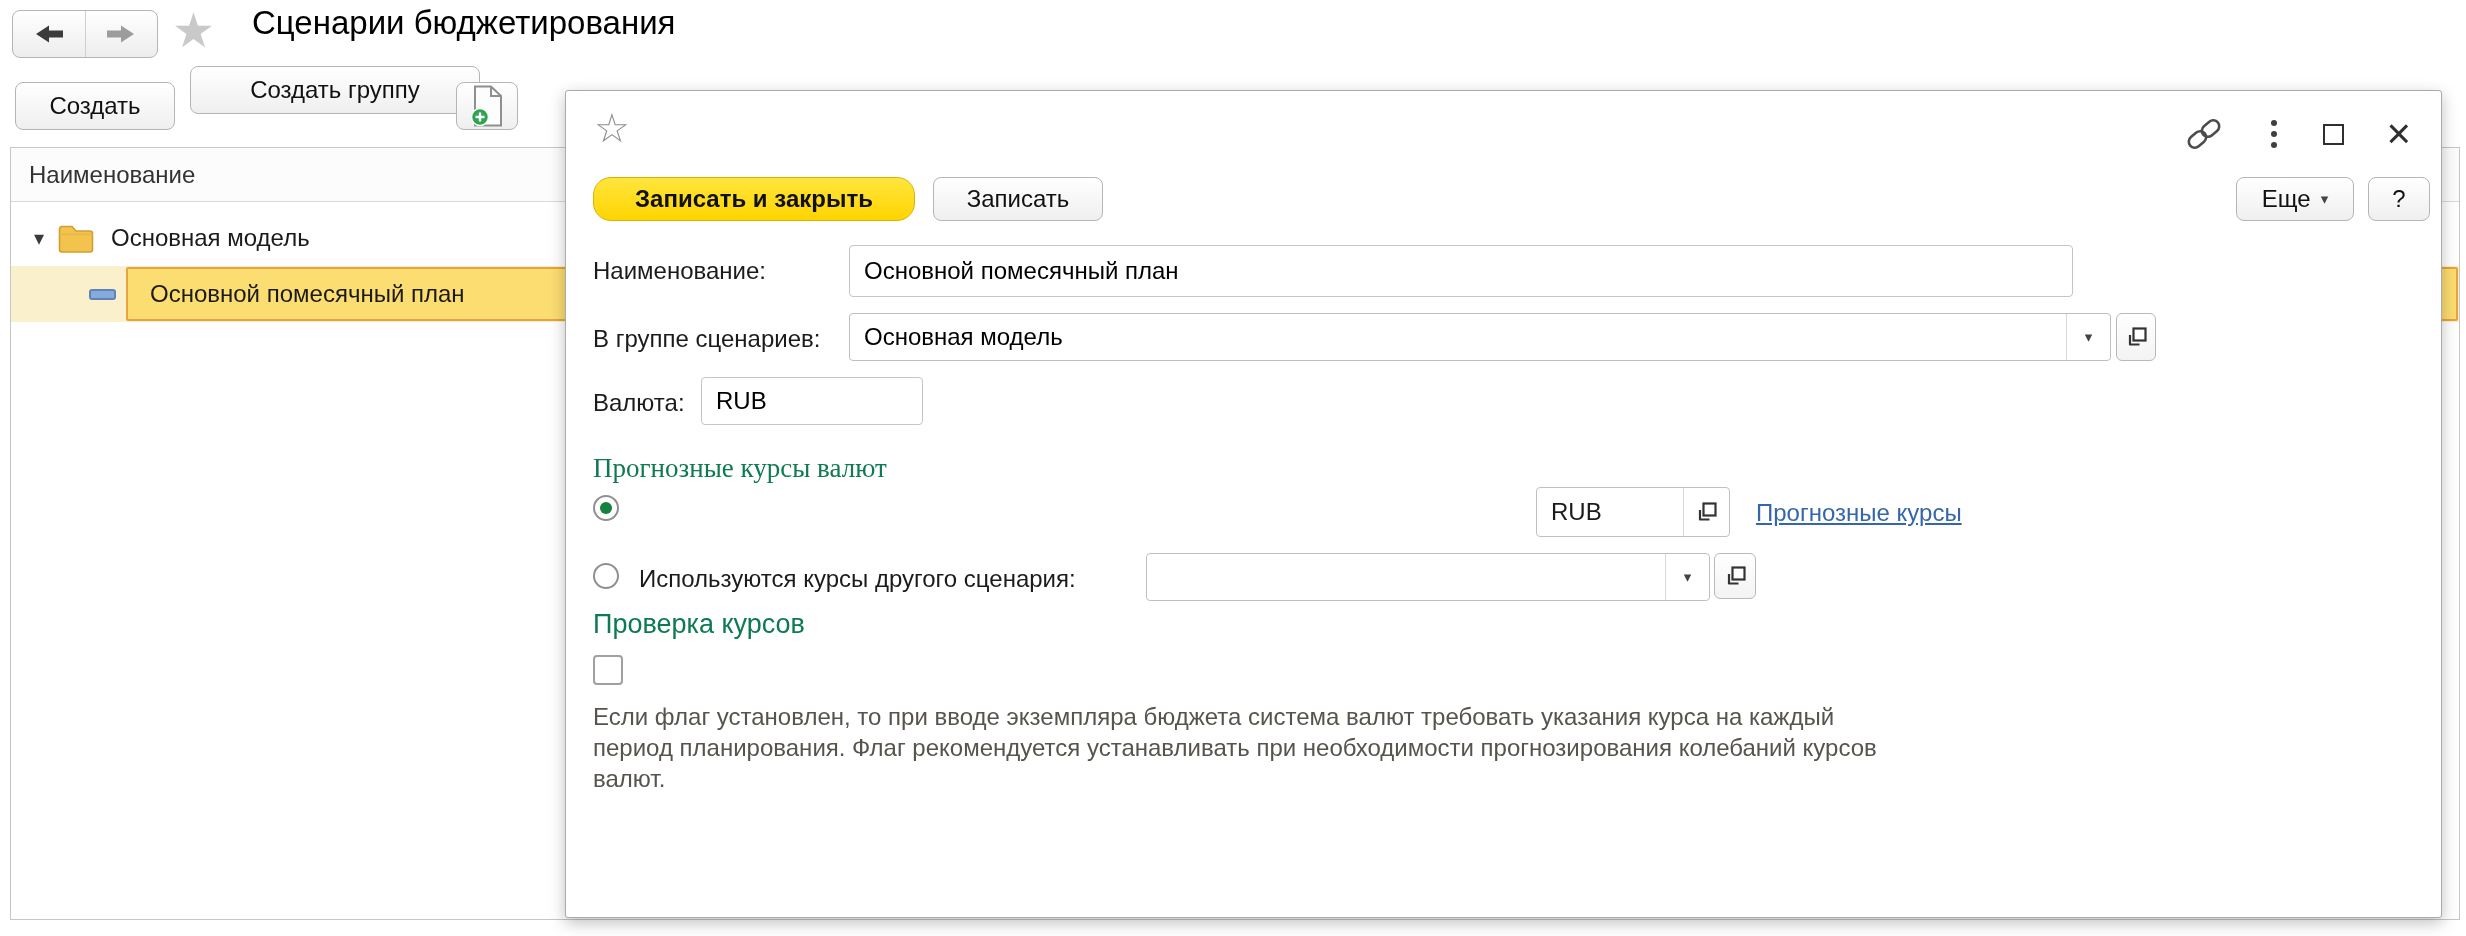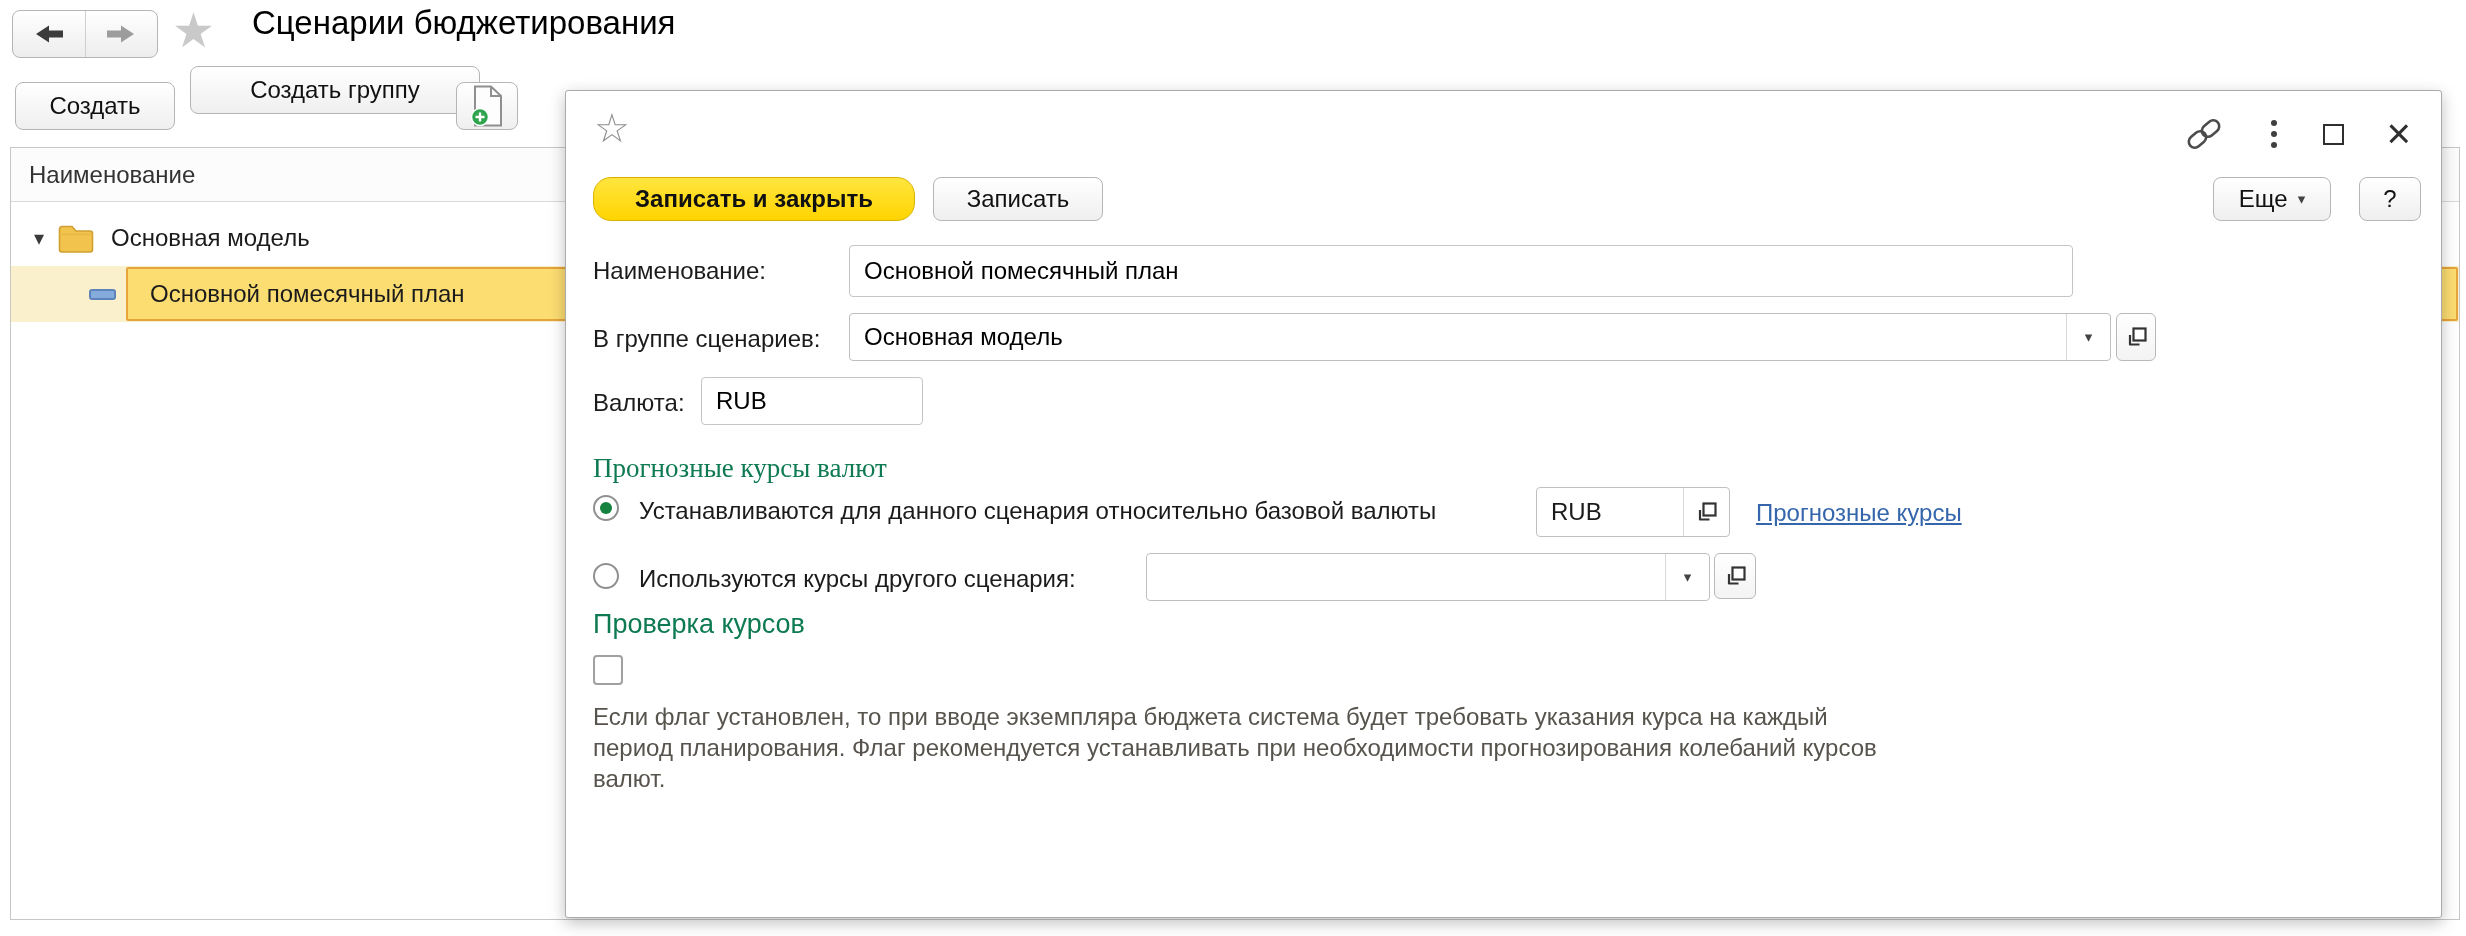--- a/index.html
+++ b/index.html
@@ -54,21 +54,21 @@
 
   .winctrl { top:24px; right:30px; display:flex; align-items:center; gap:42px; }
   .kebab { display:flex; flex-direction:column; gap:5px; padding:4px; }
   .kebab i { width:6px; height:6px; border-radius:50%; background:#3f3f3f; }
   .maxbox { width:21px; height:21px; border:2.5px solid #2f2f2f; }
   .closex { font-size:42px; line-height:30px; color:#2f2f2f; font-weight:400; }
 
   .cmdbar { left:27px; top:86px; display:flex; gap:18px; }
   .btn-primary { width:322px; height:44px; font-size:24px; }
   .btn-save { width:170px; height:44px; }
-  .row2btns { top:86px; right:20px; display:flex; gap:28px; }
+  .row2btns { top:86px; right:11px; display:flex; gap:14px; }
   .btn-more { width:118px; height:44px; gap:10px; }
   .btn-more .caret { font-size:15px; color:#444; }
   .btn-help { width:62px; height:44px; }
 
   .lbl { position:absolute; font-size:24px; color:#1b1b1b; white-space:nowrap; }
   input.field { font-family:"Liberation Sans", sans-serif; font-size:24px; color:#000;
                 border:1px solid #c5c5c5; border-radius:4px; padding:0 14px;
                 outline:none; background:#fff; }
   .input-name { left:283px; top:154px; width:1224px; height:52px;
                 border:2px solid #dfa640; }
@@ -215,21 +215,20 @@
       <rect x="9.5" y="3.5" width="12" height="12" fill="#fff" stroke="#333" stroke-width="2.2"></rect>
     </svg>
   </div>
 
   <div class="lbl" style="left:27px; top:298px;">Валюта:</div>
   <input class="abs field input-currency" value="RUB" style="">
 
   <div class="sect-hdr hdr-forecast">Прогнозные курсы валют</div>
 
   <div class="radio radio1 sel"></div>
-  <div class="lbl lbl-radio1">Устанавливаются для данного сценария относительно базовой валюты</div>
   <div class="abs rubfield">
     <div class="val">RUB</div>
     <div class="iconzone">
       <svg width="25" height="25" viewBox="0 0 25 25">
         <path d="M6 10 v9.5 h9.5" fill="none" stroke="#333" stroke-width="2.2" stroke-linejoin="round"></path>
         <rect x="9.5" y="3.5" width="12" height="12" fill="#fff" stroke="#333" stroke-width="2.2"></rect>
       </svg>
     </div>
   </div>
   <div class="abs link-rates">Прогнозные курсы</div>
@@ -243,17 +242,17 @@
   <div class="openbtn openbtn2">
     <svg width="25" height="25" viewBox="0 0 25 25">
       <path d="M6 10 v9.5 h9.5" fill="none" stroke="#333" stroke-width="2.2" stroke-linejoin="round"></path>
       <rect x="9.5" y="3.5" width="12" height="12" fill="#fff" stroke="#333" stroke-width="2.2"></rect>
     </svg>
   </div>
 
   <div class="sect-hdr hdr-check">Проверка курсов</div>
   <div class="checkbox"></div>
   <div class="hint">
-    <div>Если флаг установлен, то при вводе экземпляра бюджета система будет требовать указания курса на каждый</div>
+    <div>Если флаг установлен, то при вводе экземпляра бюджета система валют требовать указания курса на каждый</div>
     <div>период планирования. Флаг рекомендуется устанавливать при необходимости прогнозирования колебаний курсов</div>
     <div>валют.</div>
   </div>
 </div>
 
 </body></html>

